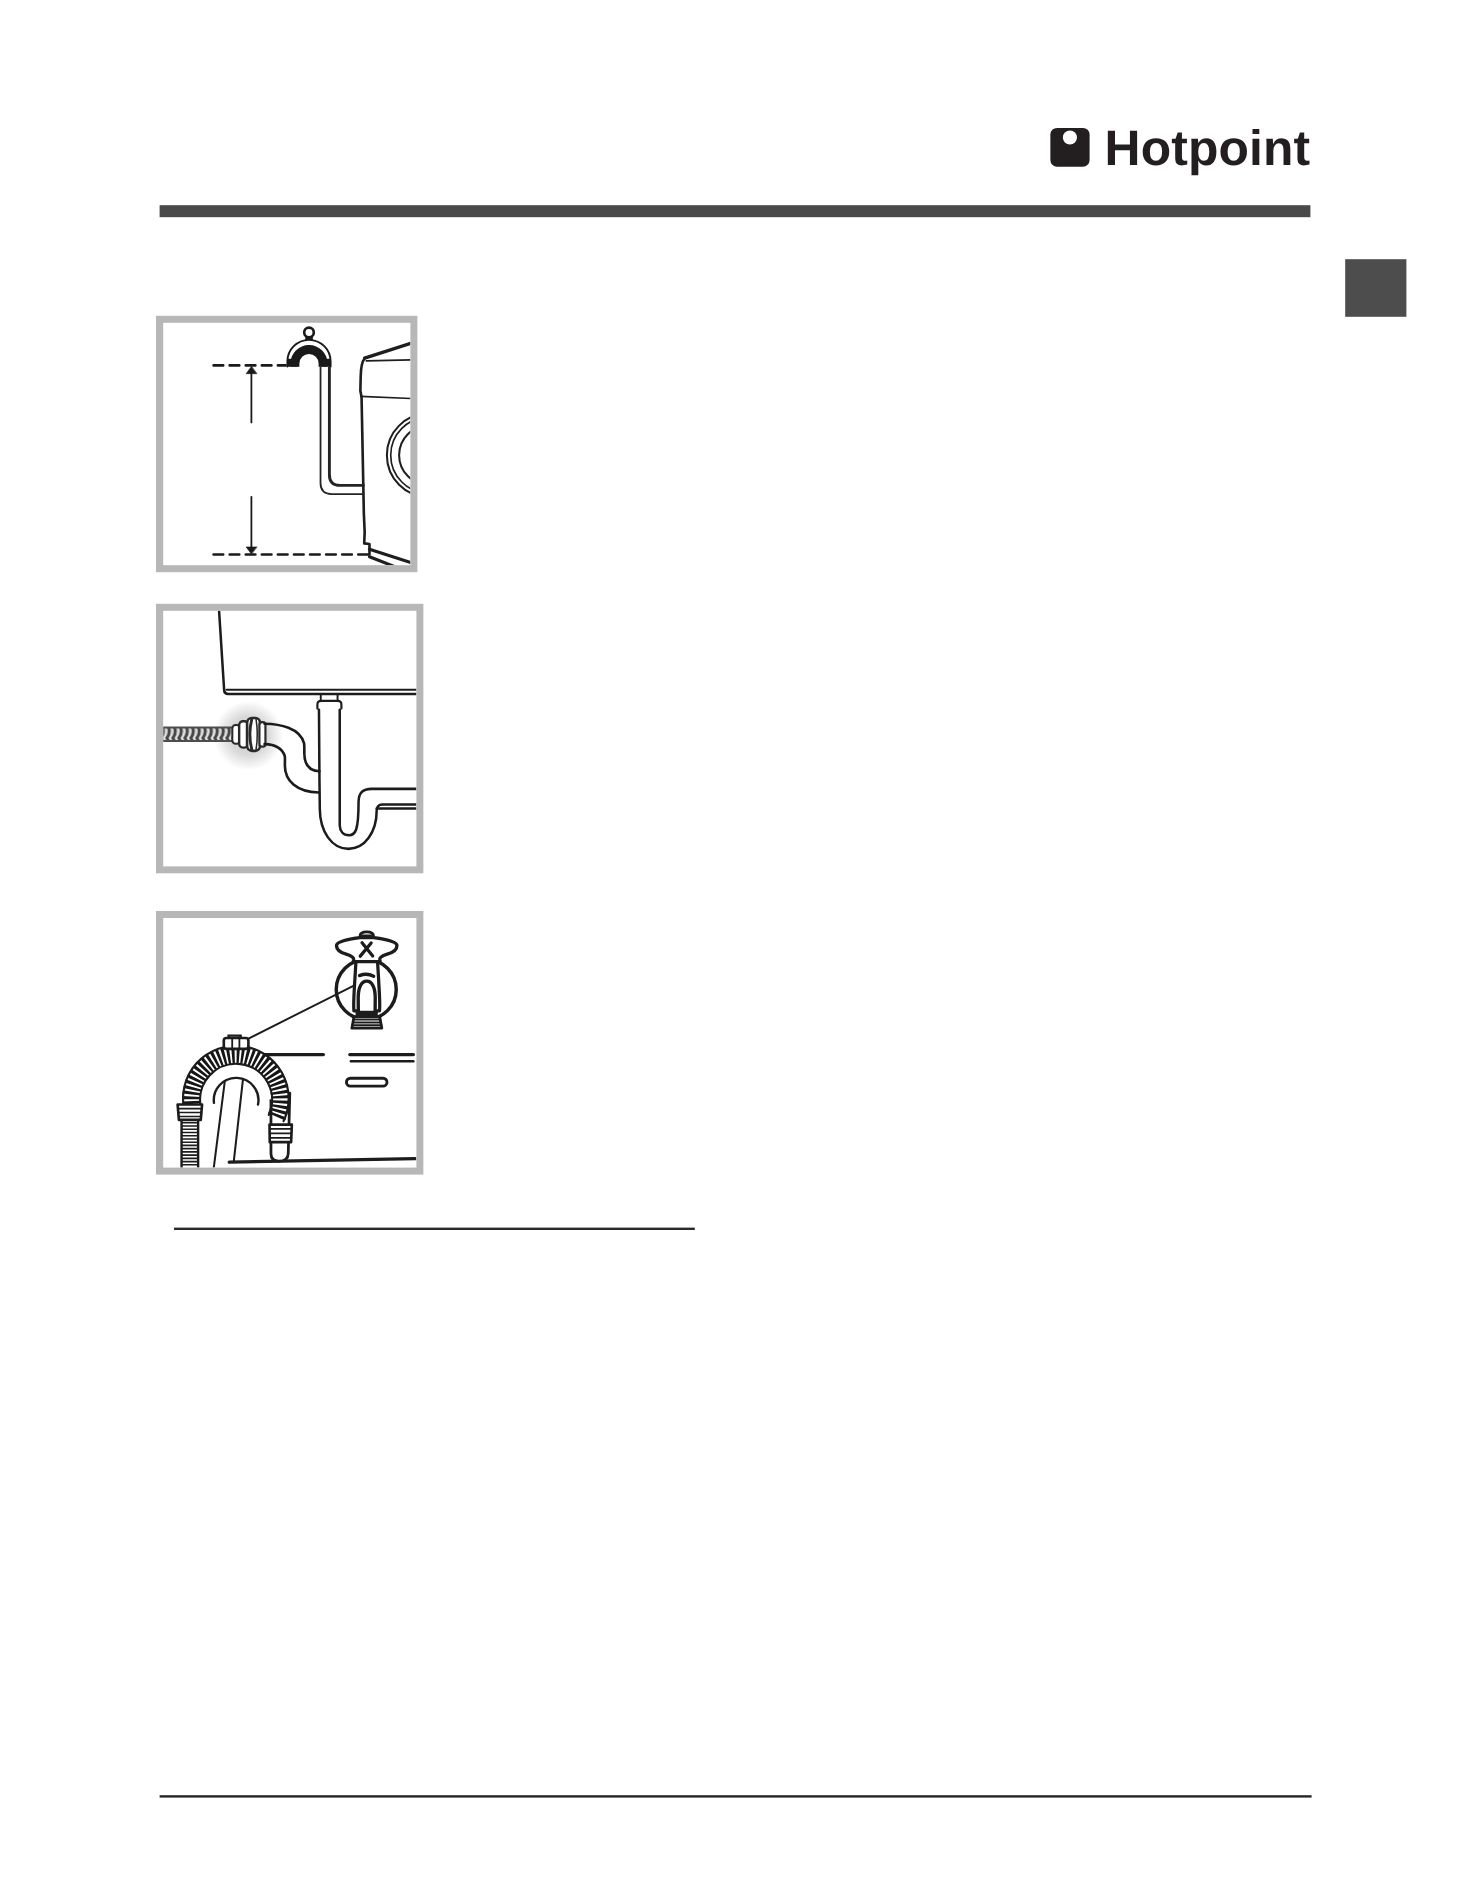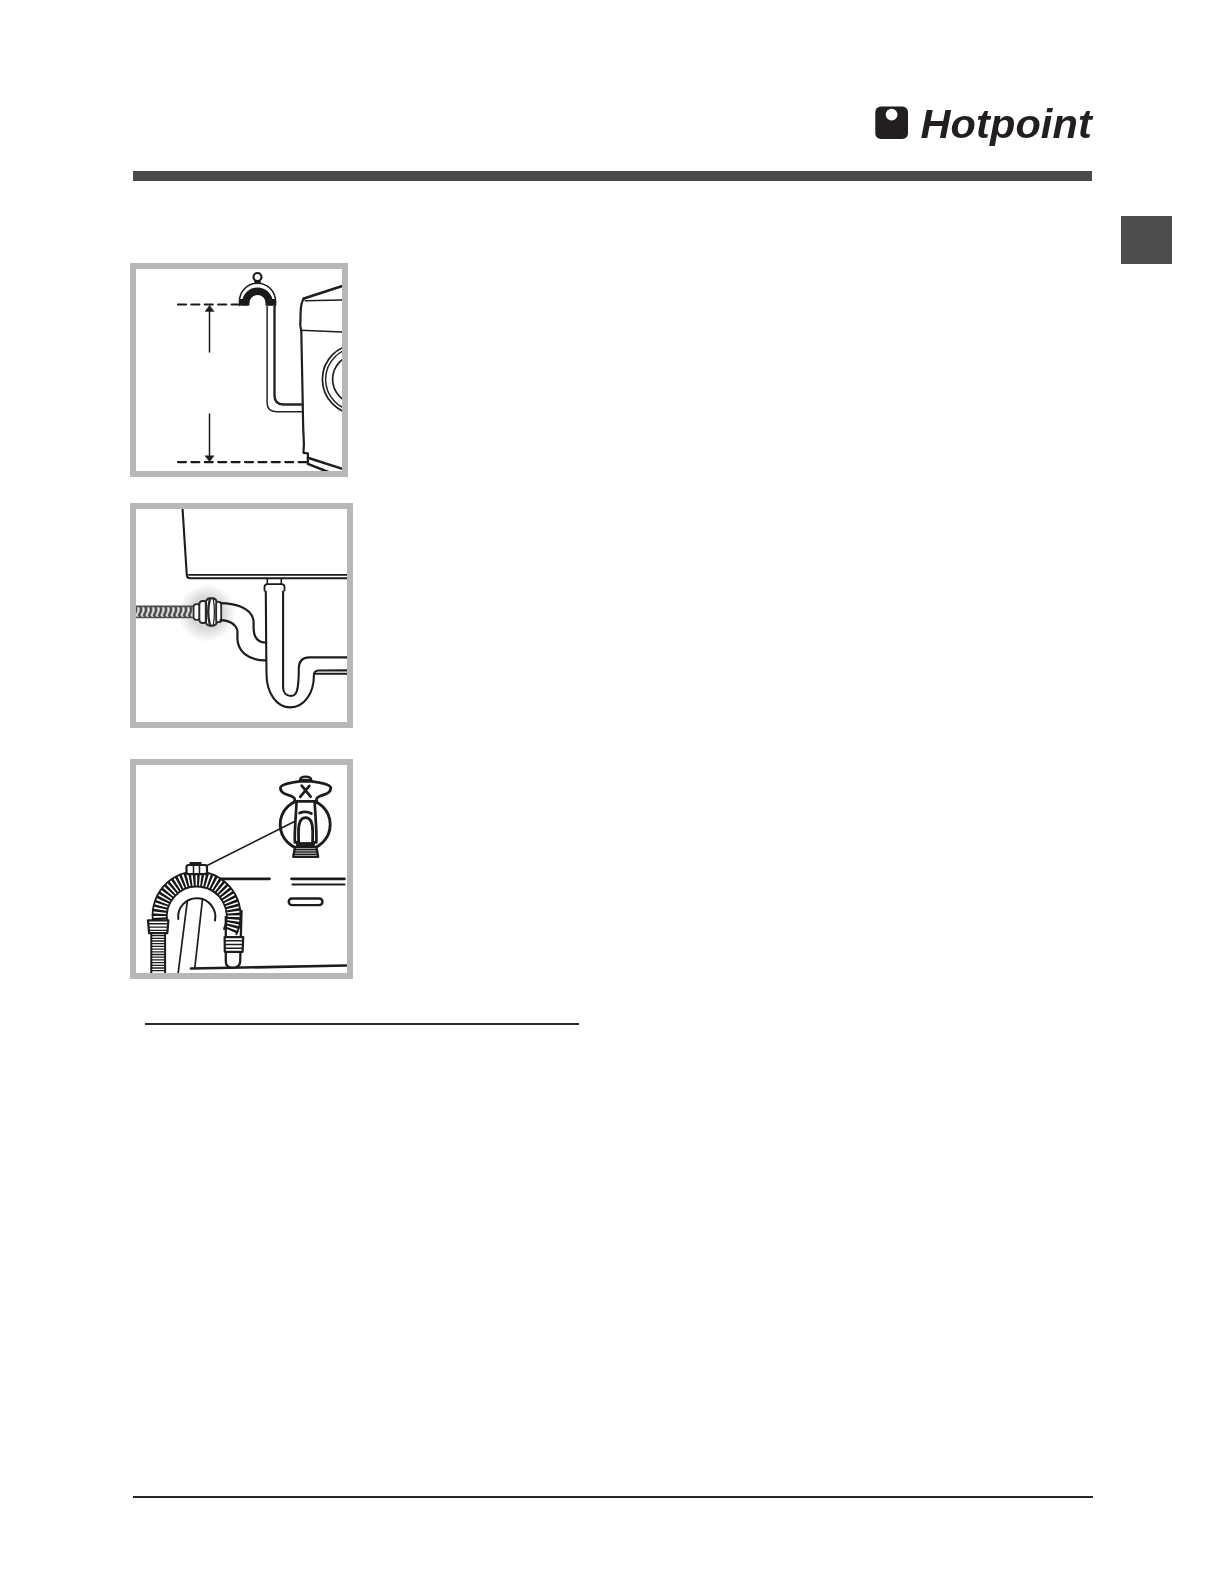--- a/index.html
+++ b/index.html
@@ -1,16 +1,16 @@
 <!DOCTYPE html>
 <html><head>
 <meta charset="utf-8">
 <style>
 html,body{margin:0;padding:0;background:#ffffff;}
-#page{position:relative;width:1225px;height:1525px;background:#ffffff;overflow:hidden;font-family:"Liberation Sans",sans-serif;font-style:italic;}
+#page{position:relative;width:1225px;height:1525px;background:#ffffff;overflow:hidden;font-family:"Liberation Sans",sans-serif;}
 .abs{position:absolute;}
 </style>
 </head>
 <body>
 <div id="page">
 
 <svg class="abs" style="left:870px;top:100px;" width="230" height="50" viewBox="0 0 230 50">
   <rect x="5.3" y="6.6" width="32.7" height="32.3" rx="5.5" fill="#231f20"></rect>
   <circle cx="21.6" cy="14.6" r="5.9" fill="#ffffff"></circle>
   <text x="50.5" y="37.9" font-family="Liberation Sans, sans-serif" font-weight="bold" font-size="41.5" letter-spacing="0.1" fill="#231f20">Hotpoint</text>

